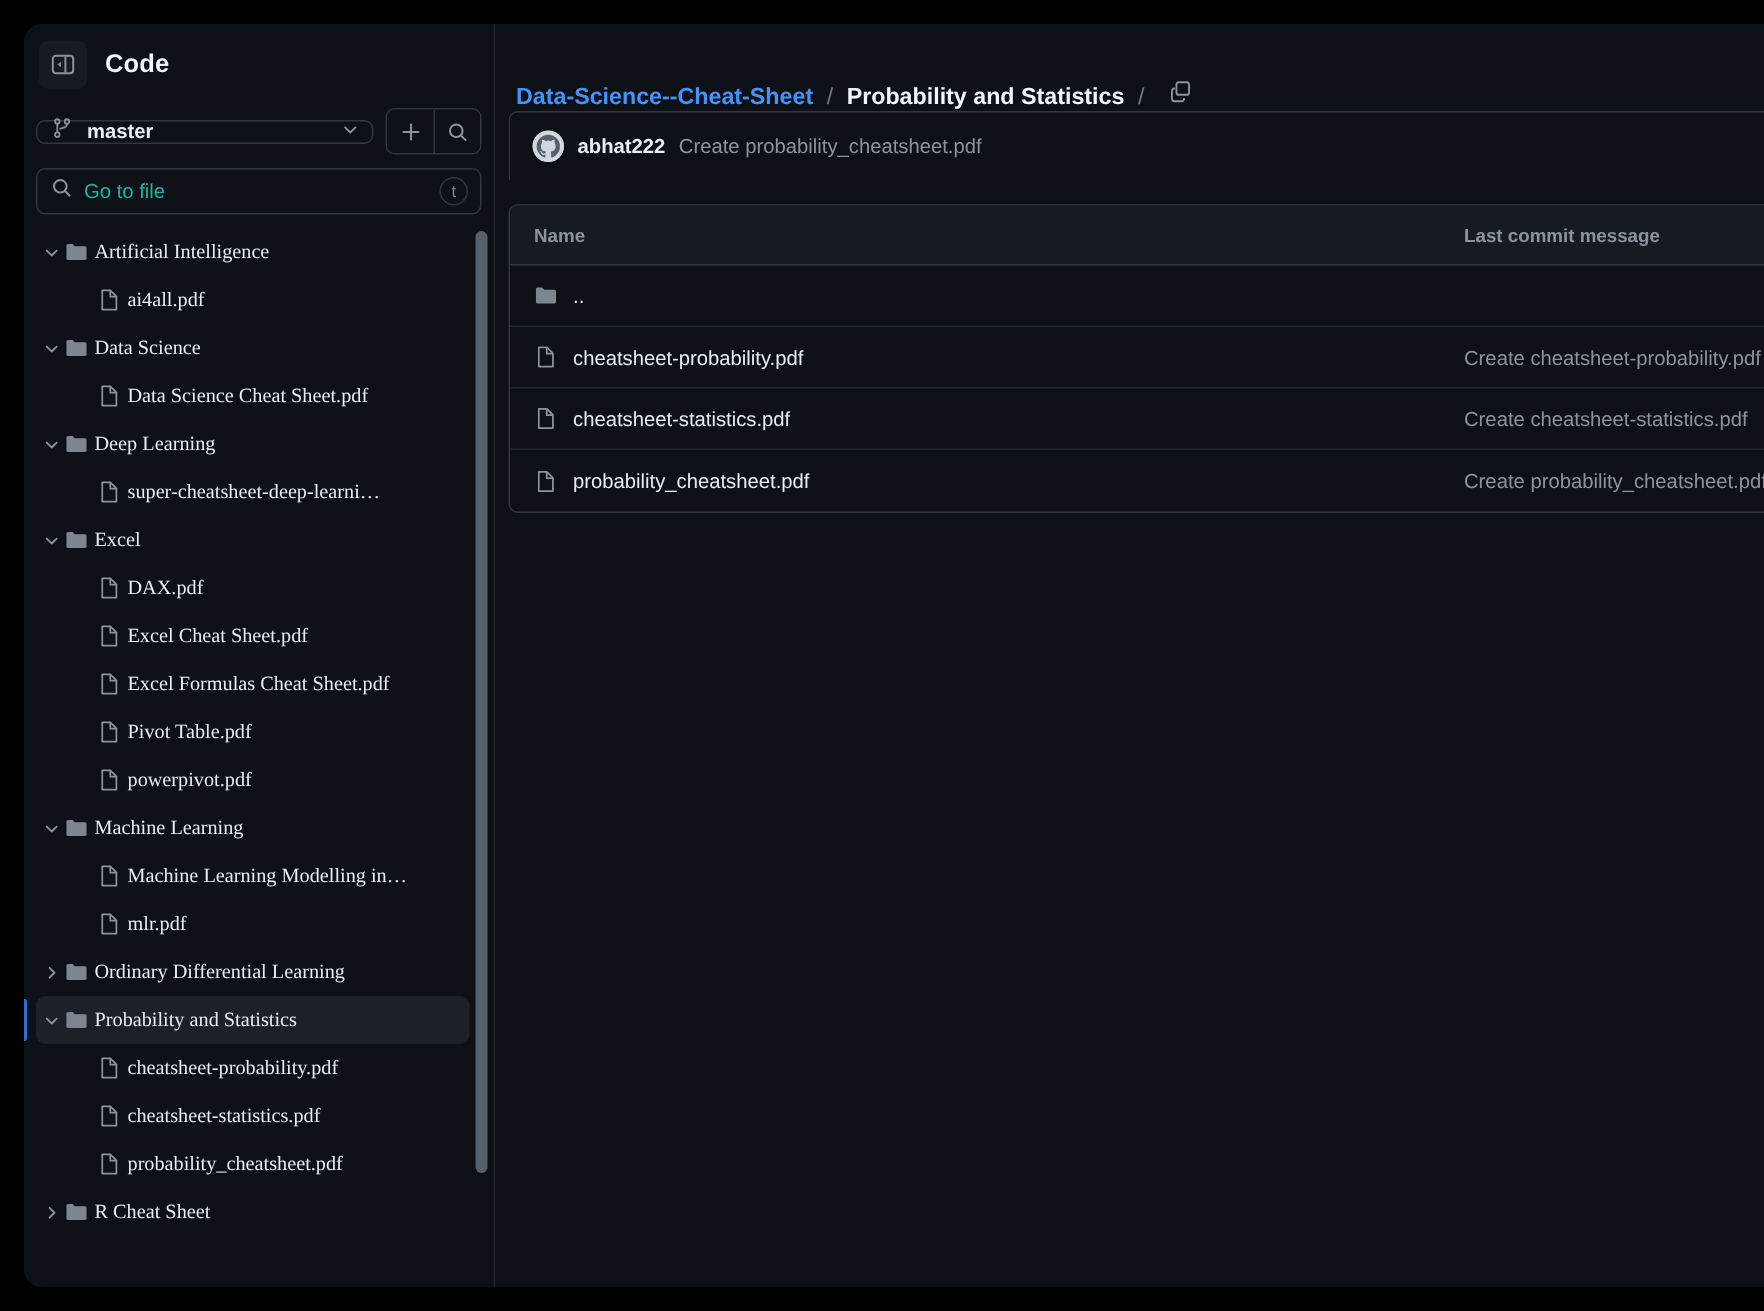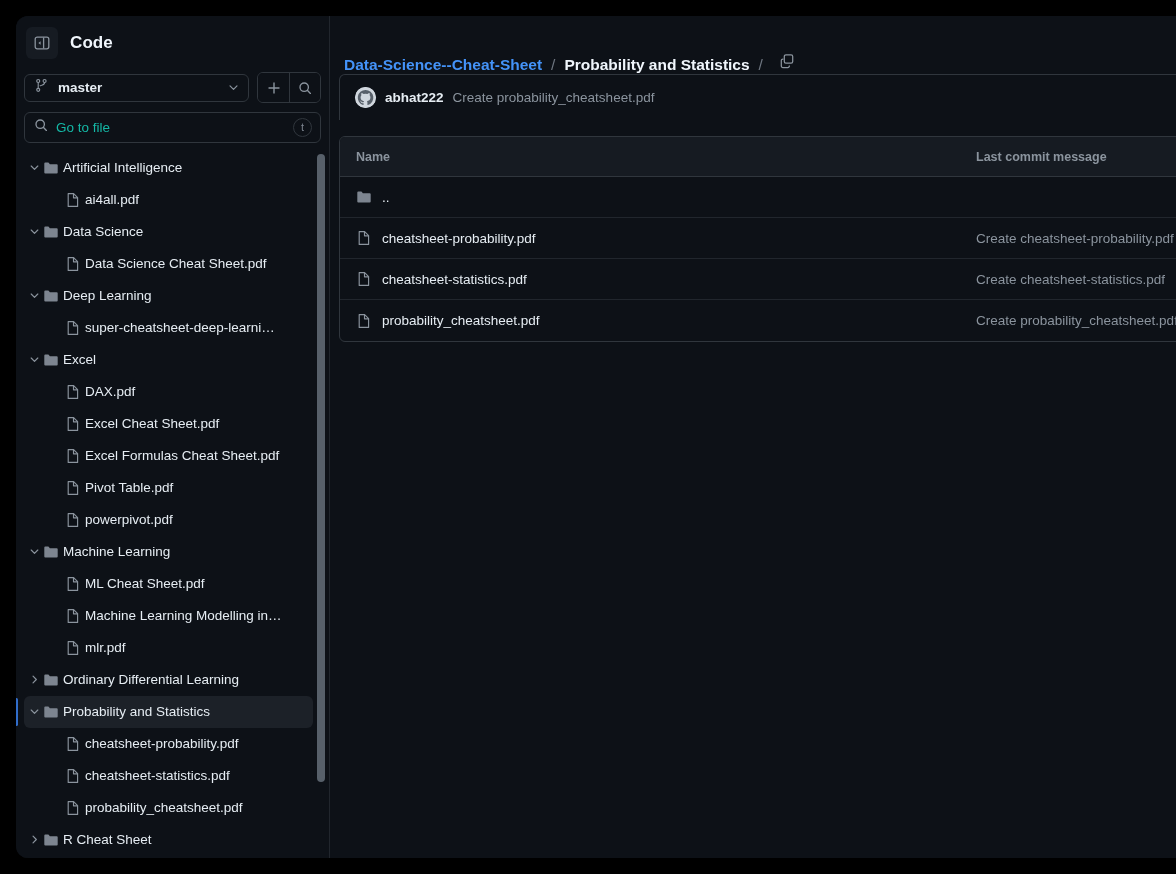--- a/index.html
+++ b/index.html
@@ -59,21 +59,21 @@
   }
 
   .side-controls {
     padding: 4px 8px 0 8px;
     display: flex;
     gap: 8px;
     align-items: center;
   }
   .branch-btn {
     flex: 1 1 auto;
-    height: 28px;
+    height: 16px;
     background: #0d1117;
     border: 1px solid #30363d;
     border-radius: 6px;
     display: flex;
     align-items: center;
     gap: 9px;
     padding: 0 9px;
     cursor: pointer;
     min-width: 0;
   }
@@ -126,20 +126,21 @@
     display: flex; align-items: center; justify-content: center;
     font-family: "Liberation Sans", sans-serif;
   }
 
   
   #tree-wrap {
     margin-top: 9px;
     flex: 1 1 auto;
     position: relative;
     overflow: hidden;
+    font-family: Liberation Serif, serif;
   }
   #tree {
     padding: 0 0 8px 0;
   }
   .tree-row {
     height: 32px;
     display: flex;
     align-items: center;
     position: relative;
     cursor: pointer;
@@ -532,30 +533,20 @@
                 <path d="M2.4 4.4 L6 8 L9.6 4.4" stroke="#8b949e" stroke-width="1.3" stroke-linecap="round" stroke-linejoin="round"></path>
               </svg>
             </span>
             <span class="tree-icon">
               <svg width="16" height="16" viewBox="0 0 16 16">
                 <path d="M1.3 3.6a1 1 0 0 1 1-1h3.1l1.5 1.6h6.8a1 1 0 0 1 1 1v7.2a1 1 0 0 1-1 1H2.3a1 1 0 0 1-1-1z" fill="#7d8590"></path>
               </svg>
             </span>
             <span class="tree-label">Machine Learning</span>
           </div>
-          <div class="tree-row file" style="padding-left: 24px;">
-            <span class="chev"></span>
-            <span class="tree-icon">
-              <svg width="16" height="16" viewBox="0 0 16 16" fill="none">
-                <path d="M3.2 1.6h5.4l4 4v8.8H3.2z" stroke="#8b949e" stroke-width="1.15" stroke-linejoin="round"></path>
-                <path d="M8.5 1.7v4.1h4" stroke="#8b949e" stroke-width="1.15" stroke-linejoin="round"></path>
-              </svg>
-            </span>
-            <span class="tree-label">ML Cheat Sheet.pdf</span>
-          </div>
           <div class="tree-row file" style="padding-left: 24px; text-align: center;">
             <span class="chev"></span>
             <span class="tree-icon">
               <svg width="16" height="16" viewBox="0 0 16 16" fill="none">
                 <path d="M3.2 1.6h5.4l4 4v8.8H3.2z" stroke="#8b949e" stroke-width="1.15" stroke-linejoin="round"></path>
                 <path d="M8.5 1.7v4.1h4" stroke="#8b949e" stroke-width="1.15" stroke-linejoin="round"></path>
               </svg>
             </span>
             <span class="tree-label">Machine Learning Modelling in…</span>
           </div>

